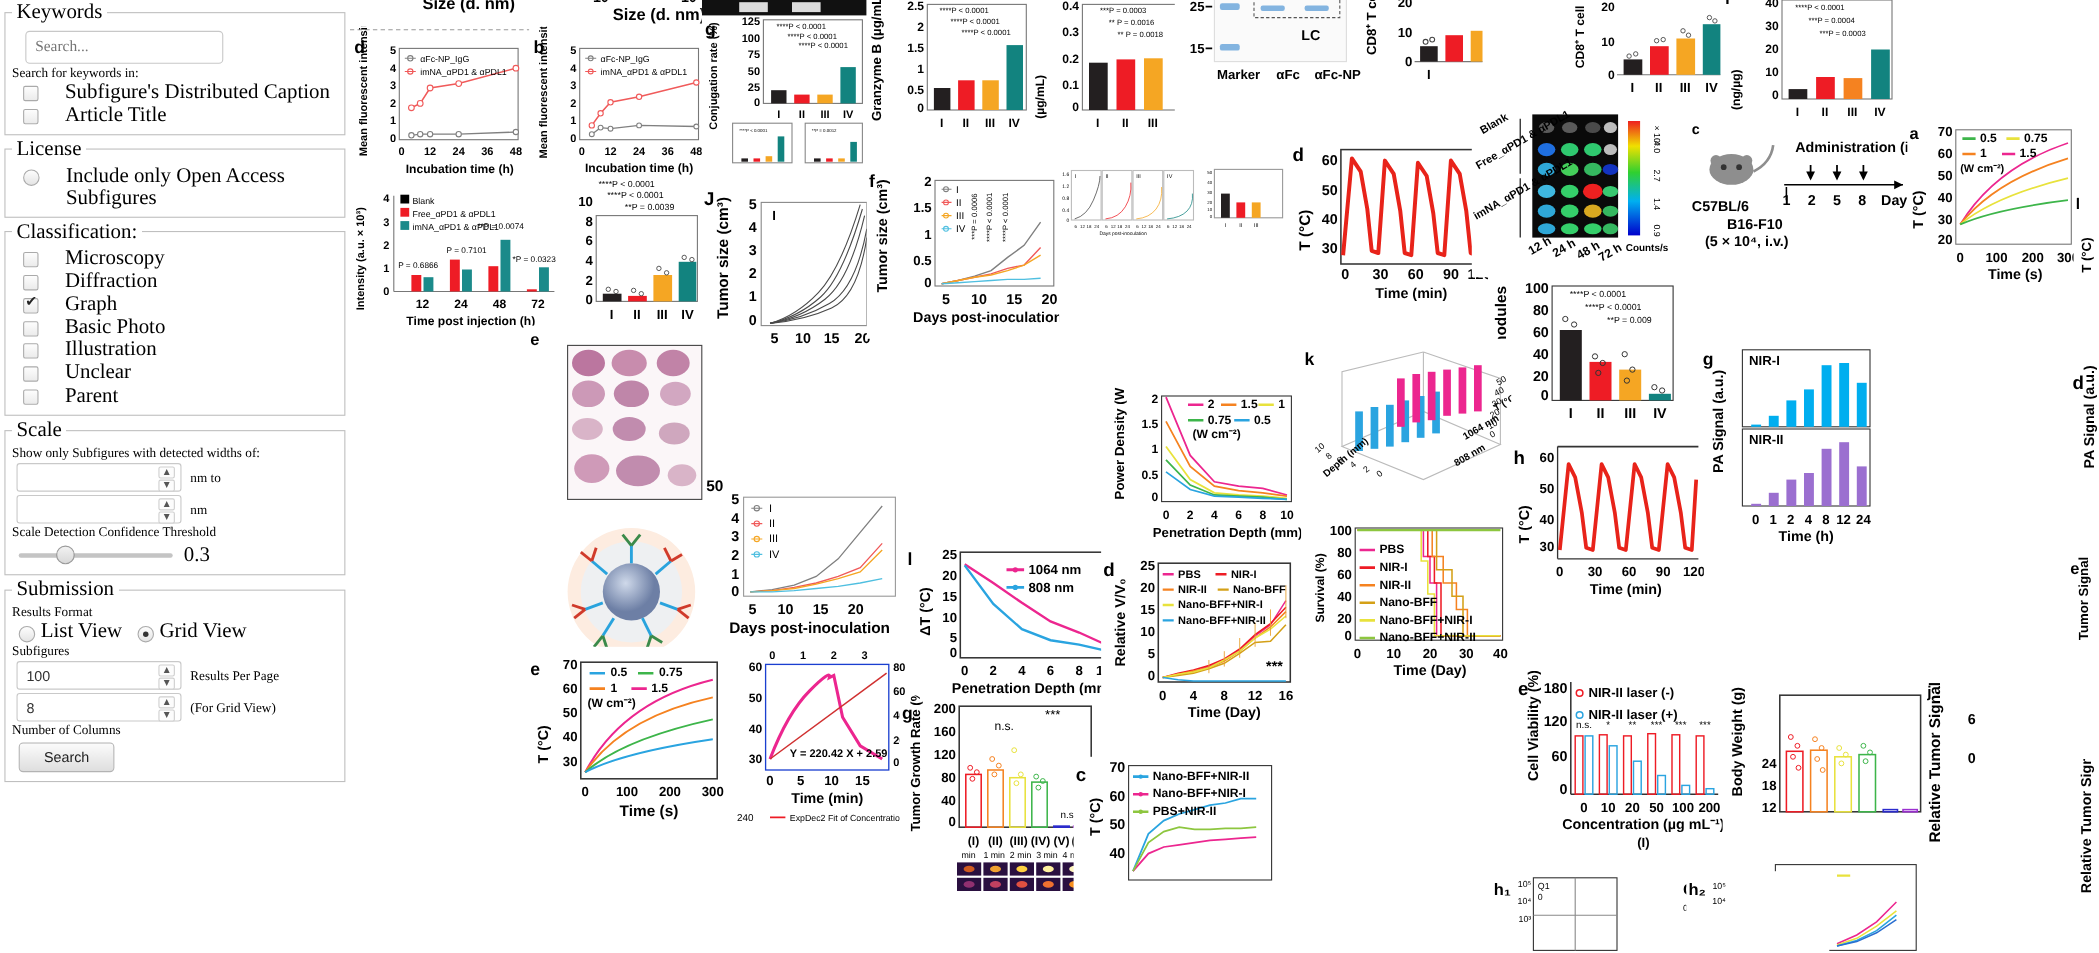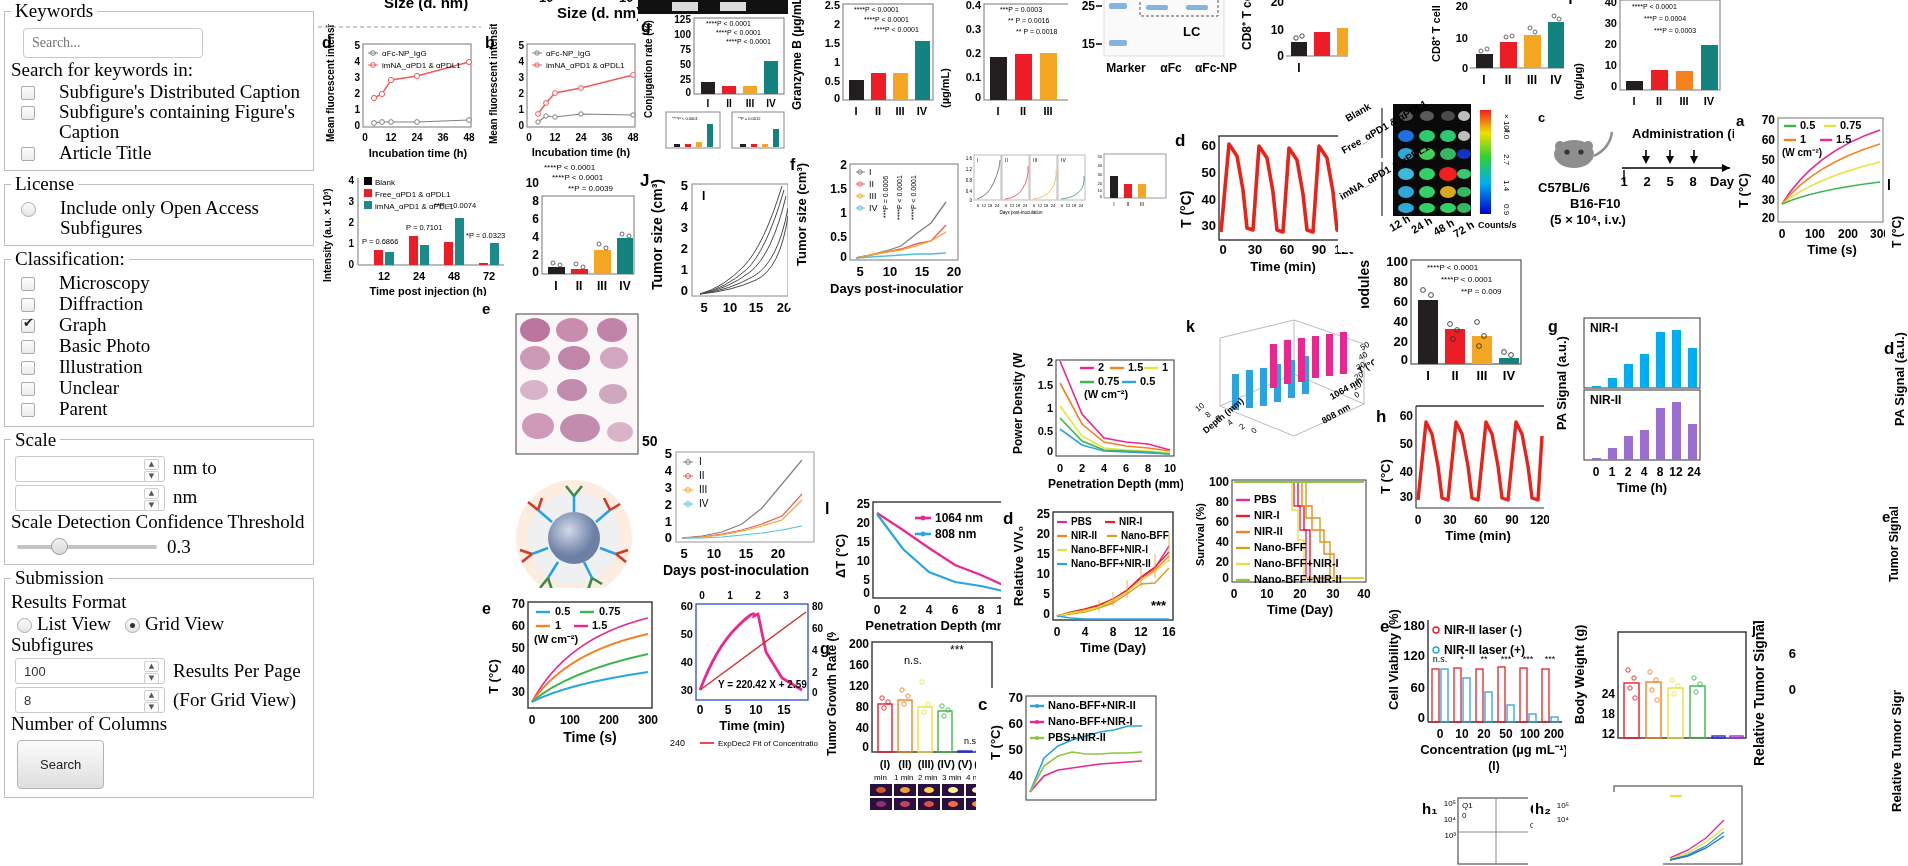--- a/index.html
+++ b/index.html
@@ -28,21 +28,21 @@
   }
   legend { padding: 0 4px; font-size: 19px; }
   .srch-box {
     display: block; width: 180px; height: 30px;
     margin: 4px 0 2px 12px;
     border: 1px solid #c8c8c8; border-radius: 4px;
     background: #fff; font-size: 14px;
     padding: 4px 8px; color: #666;
     font-family: Liberation Serif, serif;
   }
-  .lbl-line { font-size: 19px; line-height: 1.08; margin: 1px 0; }
+  .lbl-line { font-size: 12px; line-height: 1.08; margin: 1px 0; }
   .chk-row { display: flex; align-items: flex-start; gap: 24px; margin: 1px 0 1px 10px; line-height: 1.05; }
   .chk {
     width: 14px; height: 14px; min-width: 14px; margin-top: 4px;
     border: 1px solid #aaa; border-radius: 2px;
     background: linear-gradient(#fdfdfd,#ebebeb);
     position: relative;
   }
   .chk.checked::after {
     content: "\2714"; position: absolute; left: 1px; top: -4px;
     font-size: 13px; color: #222; font-family: "DejaVu Sans", sans-serif;
@@ -73,21 +73,21 @@
     text-align: center; color: #555; font-family: "DejaVu Sans", sans-serif;
   }
   .slider-row { display: flex; align-items: center; gap: 10px; margin: 4px 0 0 6px; }
   .slider { width: 140px; height: 4px; background: #c4c4c4; border-radius: 2px; position: relative; }
   .slider .knob {
     position: absolute; left: 34px; top: -7px; width: 17px; height: 17px;
     border-radius: 50%; background: linear-gradient(#f2f2f2,#d8d8d8); border: 1px solid #9a9a9a;
   }
   .slider-val { font-size: 19px; }
   .btn {
-    margin: 4px 16px 2px 6px; padding: 16px 22px;
+    margin: 4px 16px 2px 6px; padding: 5px 22px;
     border: 1px solid #b3b3b3; border-radius: 4px;
     background: linear-gradient(#fbfbfb,#dedede);
     font-size: 13px; font-family: "Liberation Sans", sans-serif; color: #222;
   }
   .pager { font-size: 19px; margin: 4px 0 0 2px; }
   .pager a { color: #0000cc; text-decoration: underline; margin-left: 6px; }
   .inline { display: inline-flex; align-items: center; gap: 5px; margin-right: 14px; }
 
   
   .grid {
@@ -110,24 +110,20 @@
 
   <div class="sidebar">
 
     <fieldset>
       <legend>Keywords</legend>
       <input class="srch-box" placeholder="Search..." style="">
       <div class="lbl-line">Search for keywords in:</div>
       <div class="chk-row">
         <div class="chk"></div>
         <div class="wrap-label">Subfigure's Distributed Caption</div>
-      </div>
-      <div class="chk-row">
-        <div class="chk"></div>
-        <div class="wrap-label">Subfigure's containing Figure's Caption</div>
       </div>
       <div class="chk-row">
         <div class="chk"></div>
         <div class="wrap-label">Article Title</div>
       </div>
     </fieldset>
 
     <fieldset>
       <legend>License</legend>
       <div class="chk-row">
@@ -163,20 +159,21 @@
         <div class="wrap-label">Unclear</div>
       </div>
       <div class="chk-row">
         <div class="chk"></div>
         <div class="wrap-label">Parent</div>
       </div>
     </fieldset>
 
     <fieldset>
       <legend>Scale</legend>
+      <div class="lbl-line">Show only Subfigures with detected widths of:</div>
       <div class="spin-row">
         <div class="spin">
           <span></span>
           <span class="arrows">
               <span>▲</span>
               <span>▼</span>
             </span>
         </div>
         <span class="lbl-line">nm to</span>
       </div>
@@ -1870,21 +1867,21 @@
         </g>
         <g fill="none" stroke-width="1.4">
           <polyline points="104,78 122,70 140,58 158,40" stroke="#ec268f"></polyline>
           <polyline points="104,79 122,73 140,62 158,48" stroke="#e8e23c"></polyline>
           <polyline points="104,80 122,75 140,66 158,52" stroke="#2aa4e0"></polyline>
           <polyline points="104,80 122,76 140,68 158,56" stroke="#2b6fd0"></polyline>
         </g>
       </svg>
     </div>
 
-    <div class="cell" style="left:1100px;top:790px;width:120px;height:76px;">
+    <div class="cell" style="left:1036px;top:790px;width:120px;height:76px;">
       <svg width="120" height="76">
         <text class="pnl" x="4" y="24" font-size="15">h₁</text>
         <g class="sml" font-size="8" text-anchor="end" fill="#333">
           <text x="38" y="16">10⁵</text>
           <text x="38" y="32">10⁴</text>
           <text x="38" y="48">10³</text>
         </g>
         <rect x="40" y="8" width="76" height="66" stroke="#333" fill="#fff"></rect>
         <line x1="78" y1="8" x2="78" y2="74" stroke="#888"></line>
         <line x1="40" y1="42" x2="116" y2="42" stroke="#888"></line>

